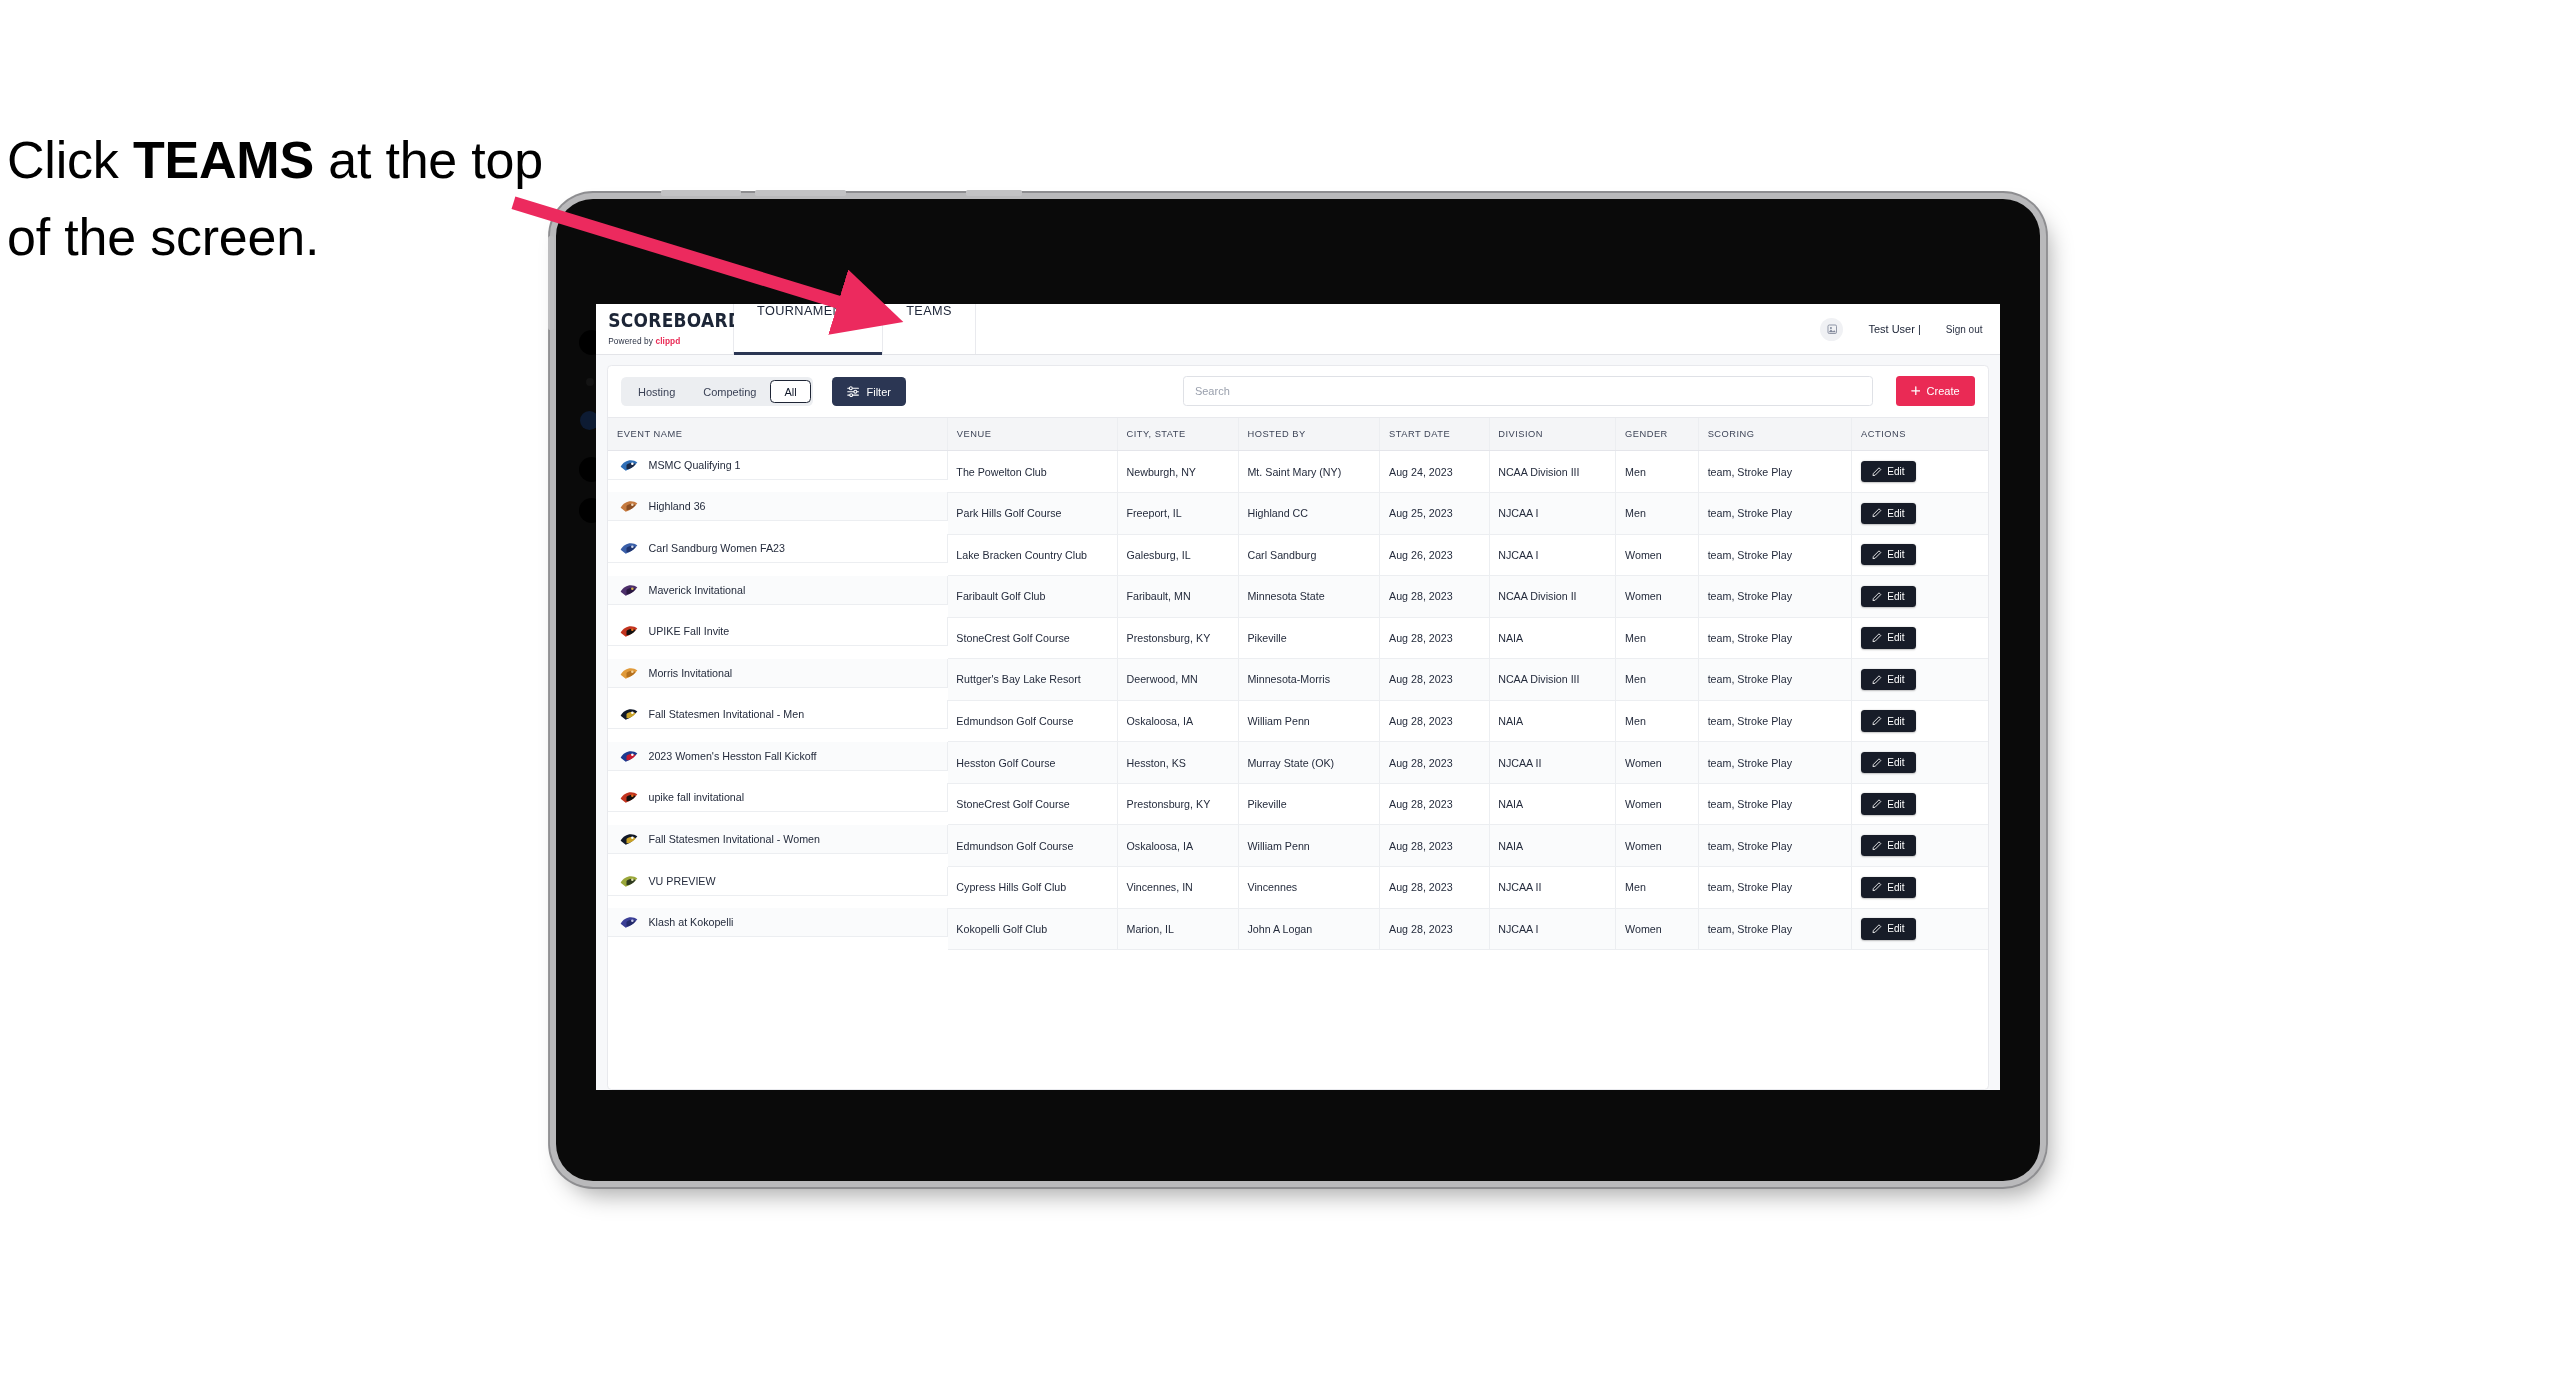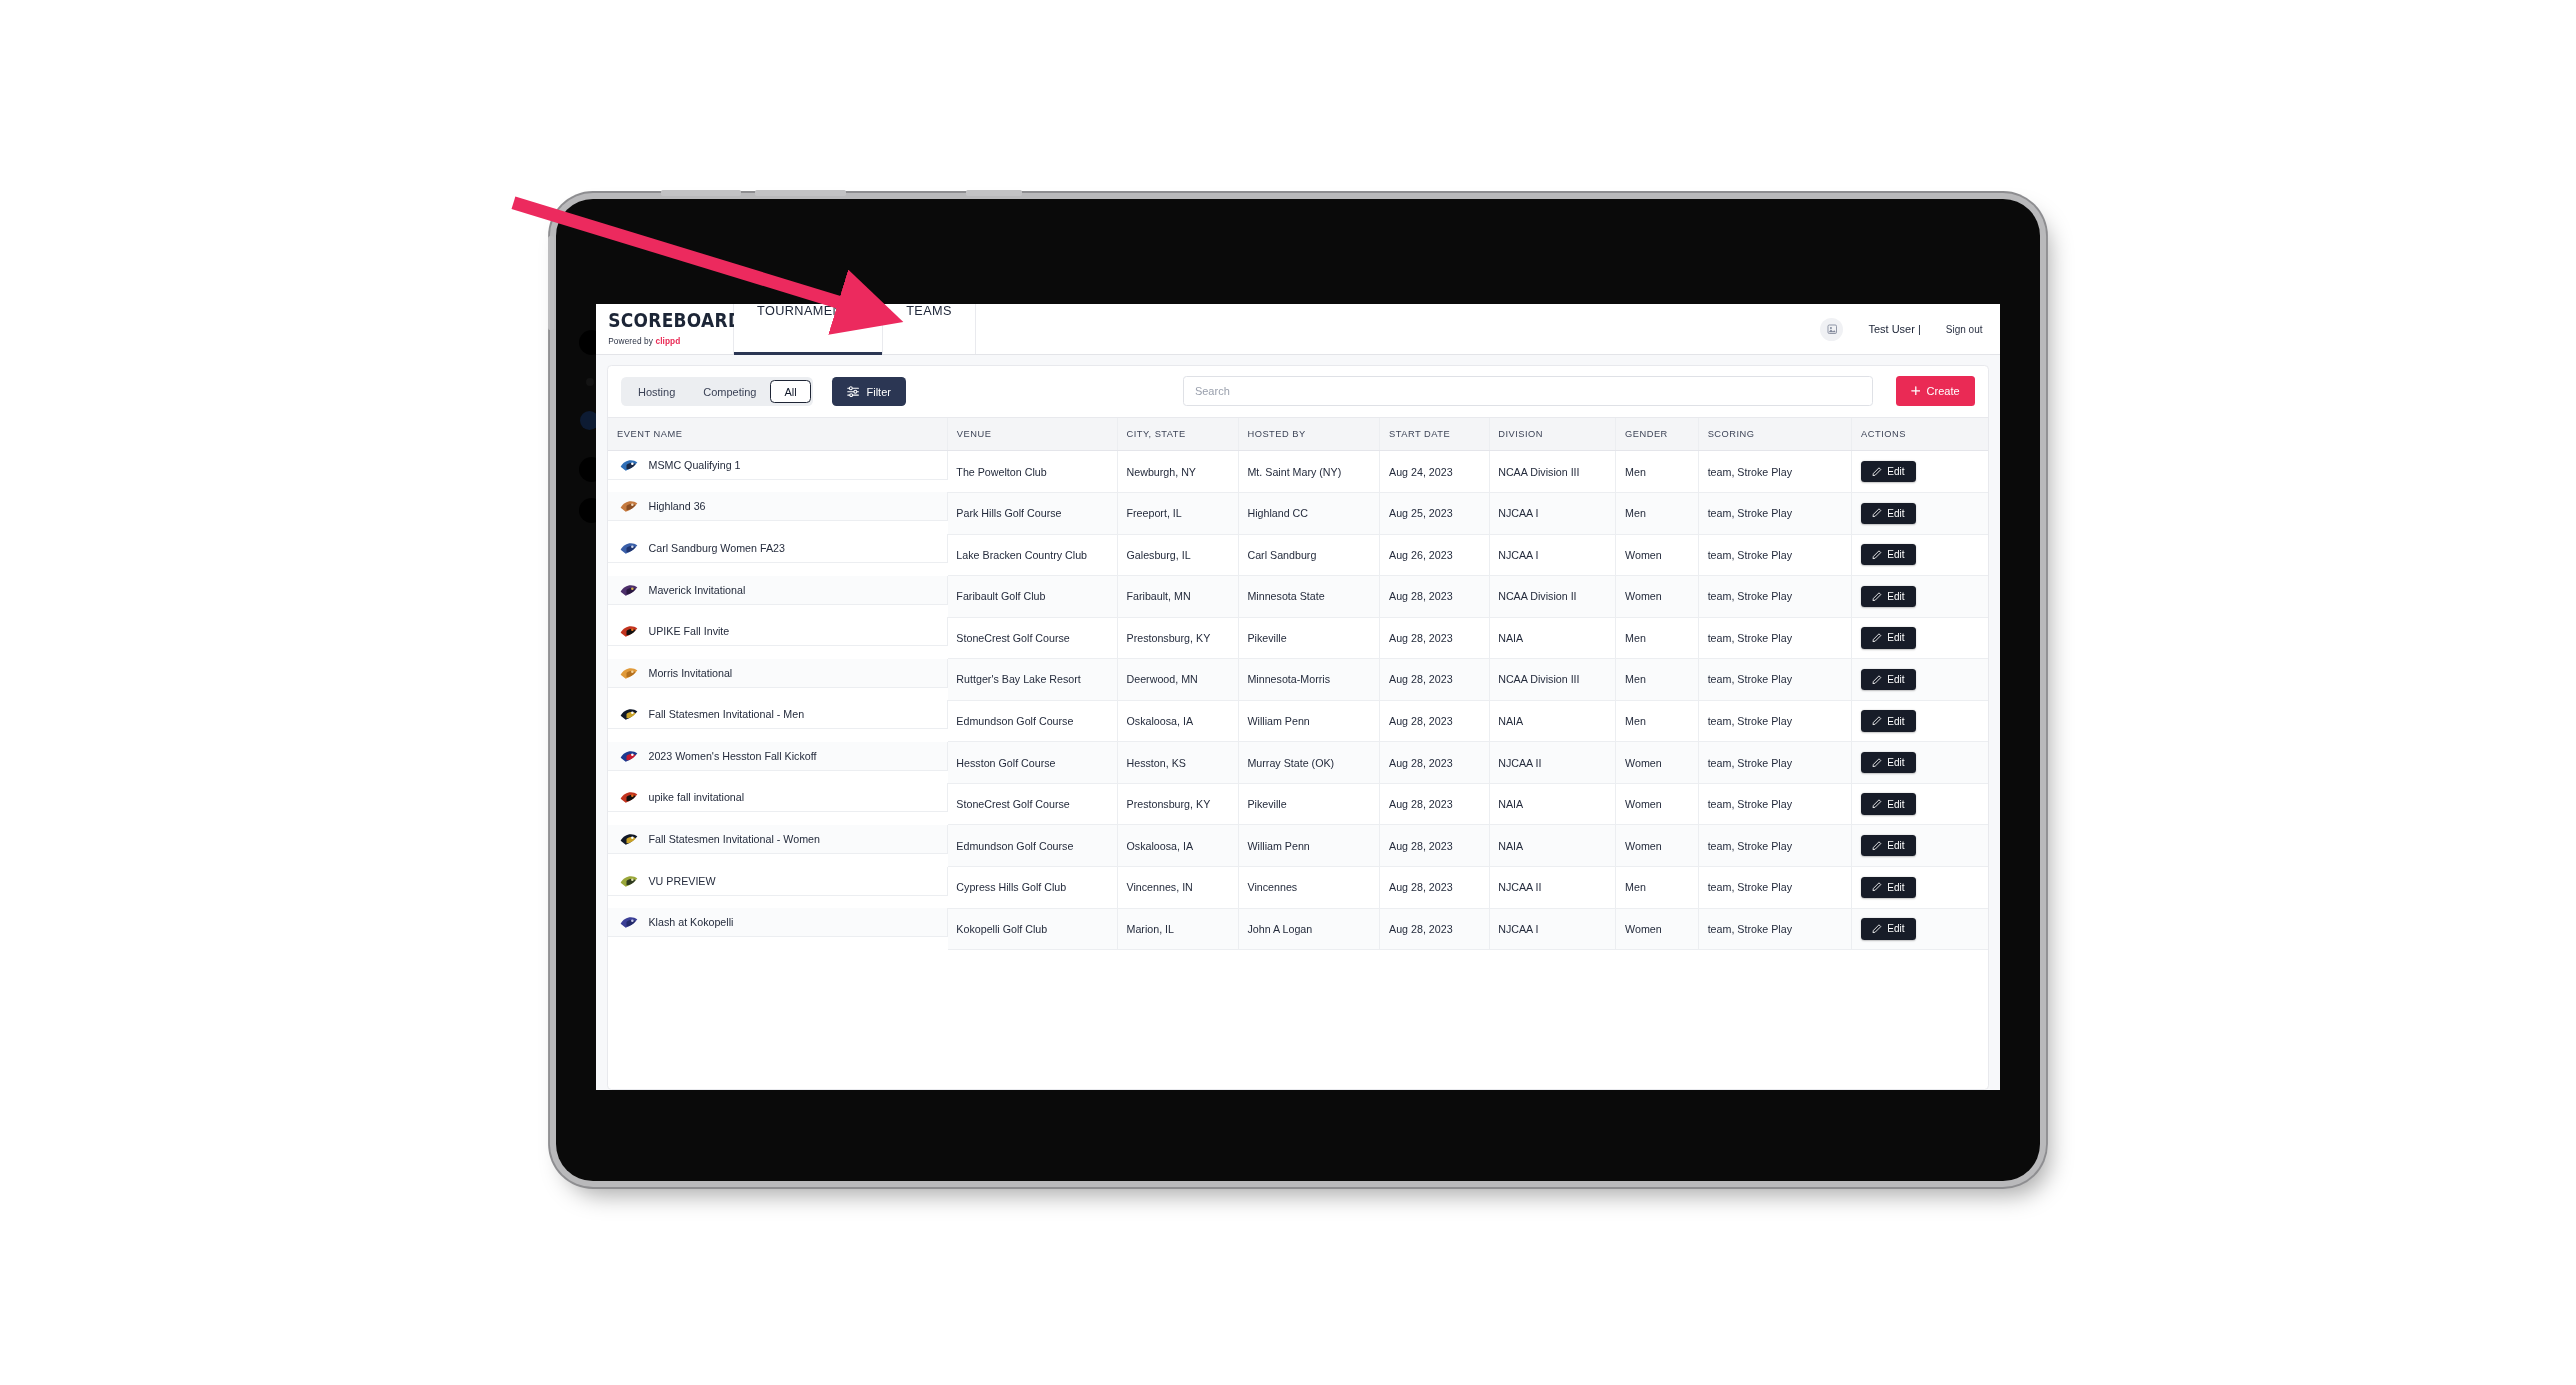--- a/index.html
+++ b/index.html
@@ -368,20 +368,23 @@
   col.c-div     { width: 8.6%;  }
   col.c-gender  { width: 5.6%;  }
   col.c-scoring { width: 10.4%; }
   col.c-actions { width: 9.2%;  }
 </style>
 </head>
 <body>
 
 <div id="canvas">
 
+  <div id="instruction">
+    <span>Click </span><span class="strong">TEAMS</span><span> at the top of the screen.</span>
+  </div>
 
   <div id="tablet">
 
     <div class="vol-btn v1"></div>
     <div class="vol-btn v2"></div>
     <div class="vol-btn v3"></div>
     <div class="side-key"></div>
 
     <div class="sensor s1"></div>
     <div class="sensor s2"></div>

